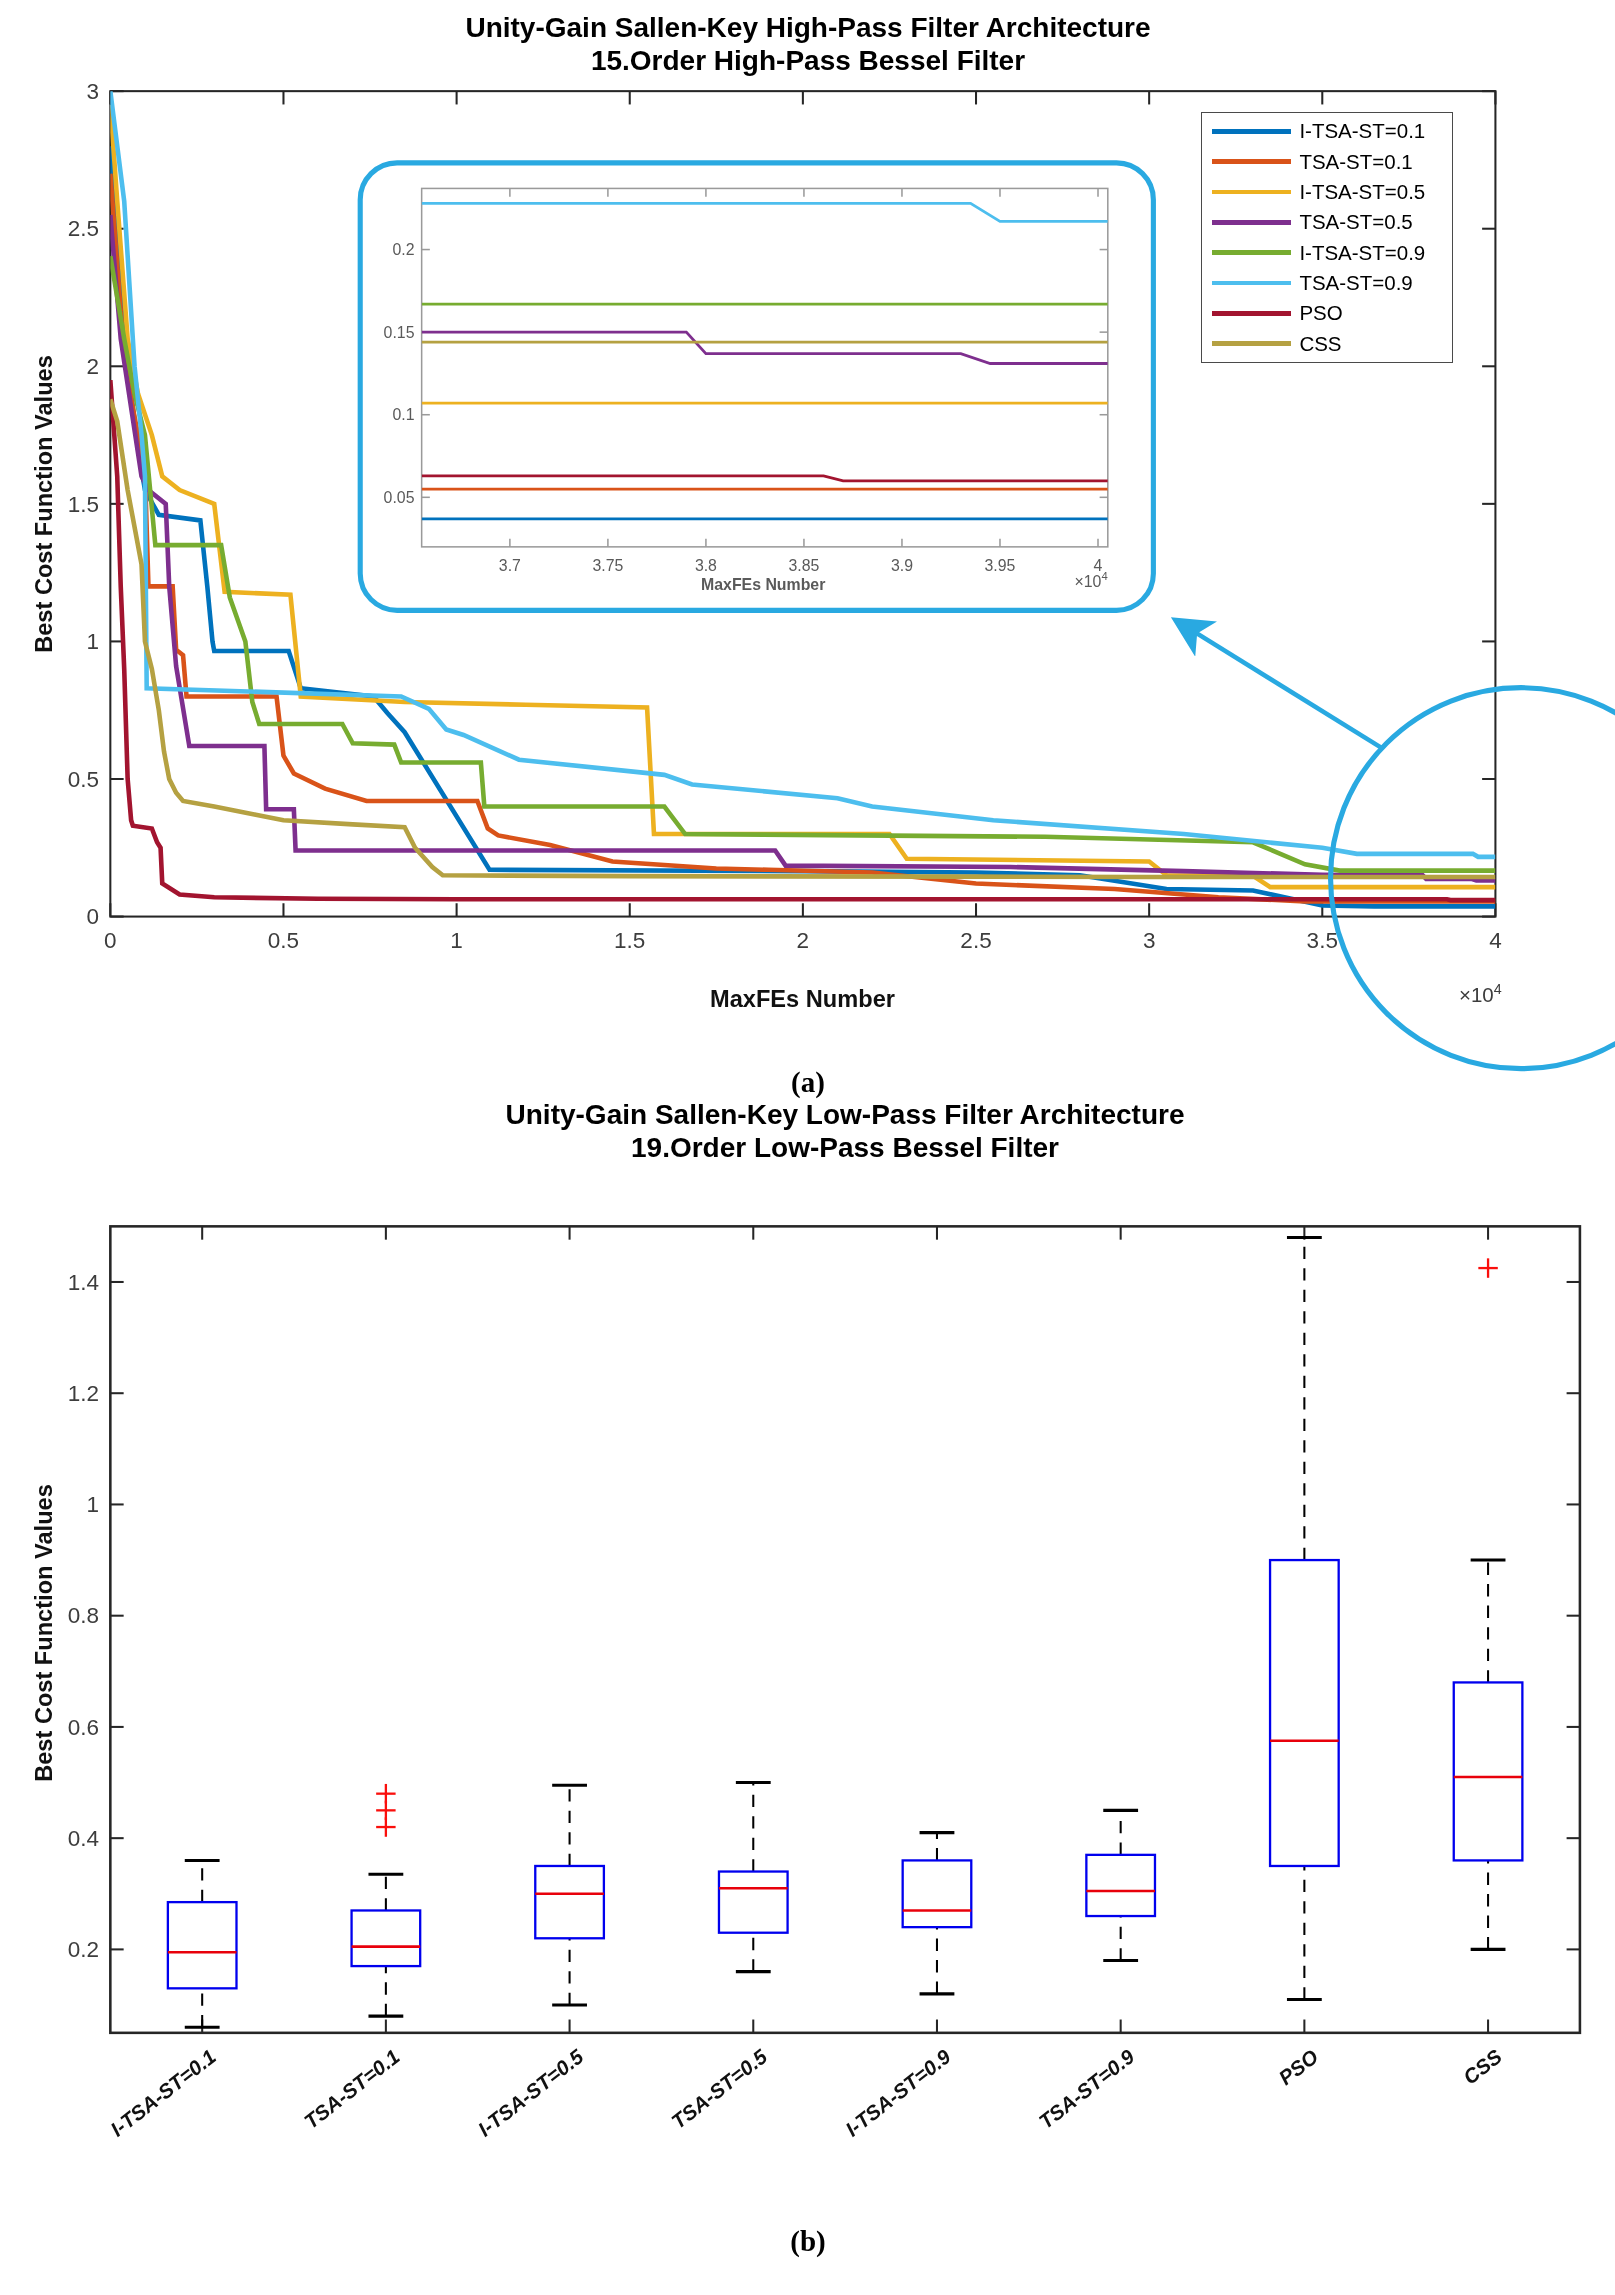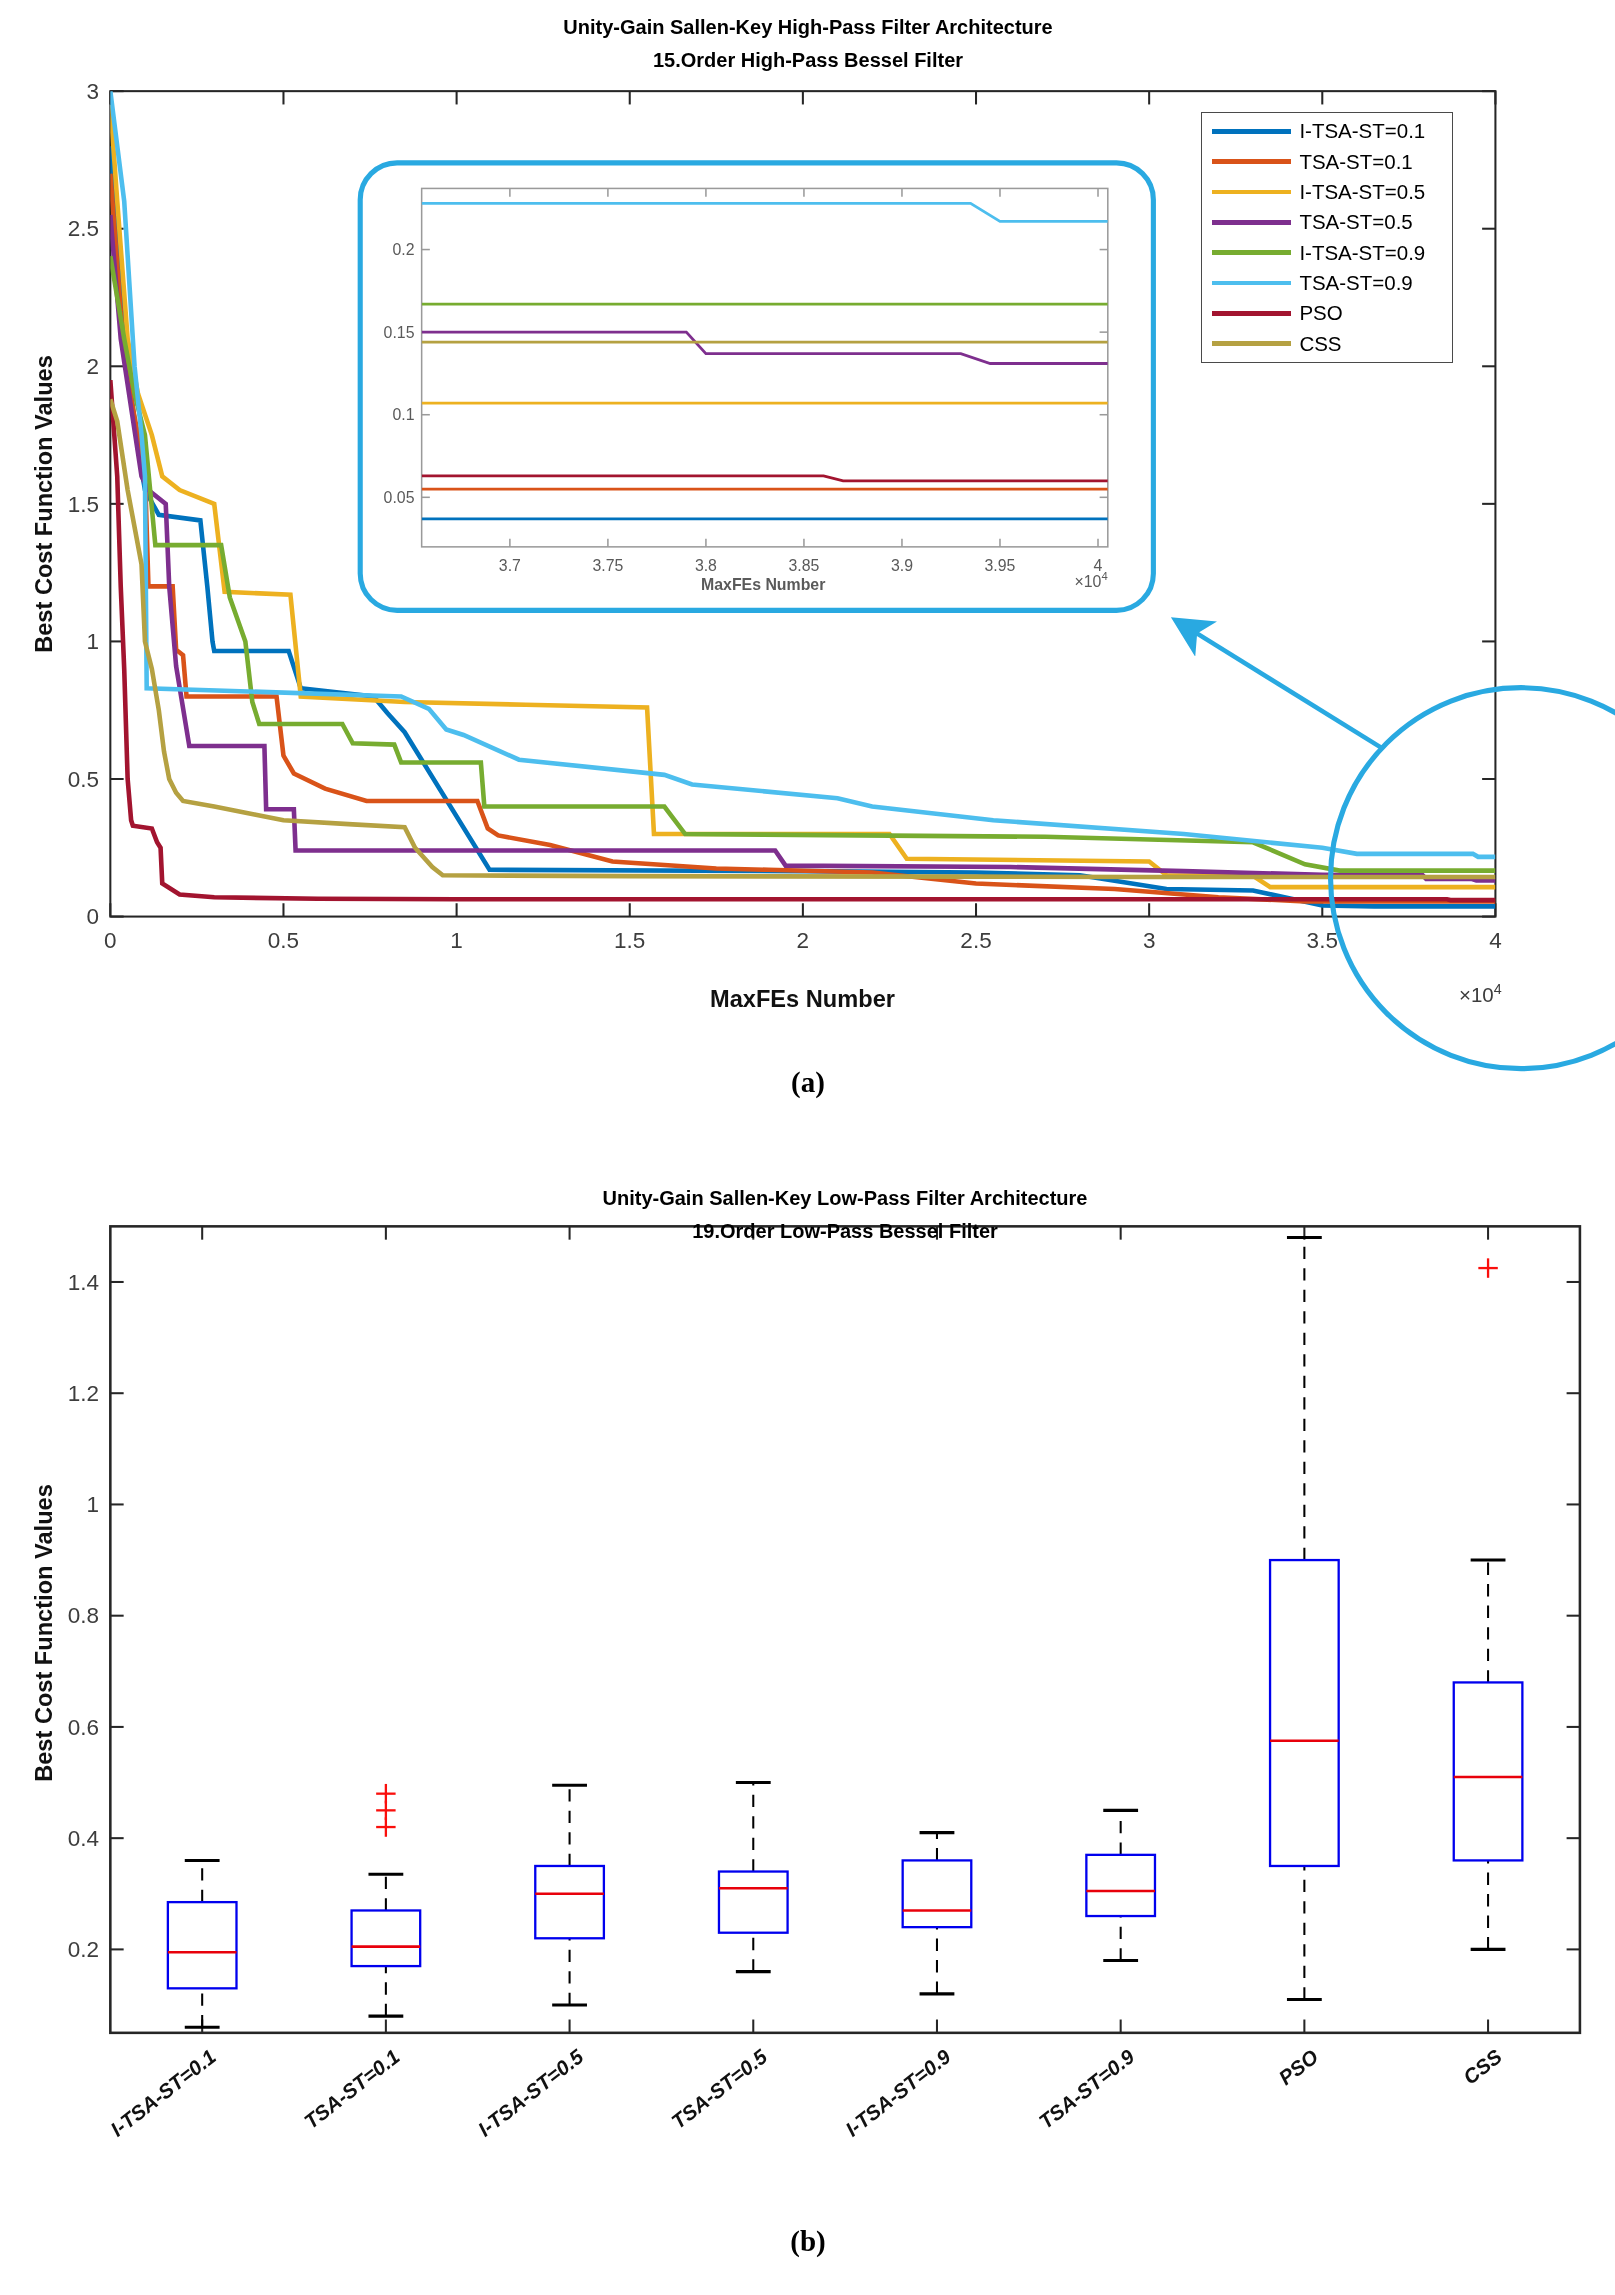--- a/index.html
+++ b/index.html
@@ -1,21 +1,21 @@
 <!DOCTYPE html>
 <html style="font-size:8.2px"><head>
 <meta charset="utf-8">
 <style>
   html,body{margin:0;padding:0;background:#fff;}
   #page{position:relative;width:1616px;height:2295px;background:#fff;overflow:hidden;
         font-family:"Liberation Sans", sans-serif;}
   svg{position:absolute;left:0;top:0;}
   .abs{position:absolute;}
   .title{font-family:"Liberation Sans",sans-serif;font-weight:bold;color:#000;
-         font-size:20px;text-align:center;width:100%;line-height:33px;}
+         font-size:28px;text-align:center;width:100%;line-height:33px;}
   .axlabel{font-family:"Liberation Sans",sans-serif;font-weight:bold;color:#111;font-size:23.6px;}
   .ylab{white-space:nowrap;}
   .caption{font-family:"Liberation Serif",serif;font-weight:bold;color:#000;
            font-size:29px;text-align:center;width:100%;}
   .mult{font-family:"Liberation Sans",sans-serif;color:#3d3d3d;font-size:20.5px;}
   .mult sup{font-size:14.3px;}
   #legendA{border:1px solid #4a4a4a;background:#fff;display:flex;flex-direction:column;
            justify-content:space-around;padding:3.1px 0 3.1px 10.2px;box-sizing:border-box;}
   .lgrow{display:flex;align-items:center;gap:8.2px;height:30px;}
   .lgline{width:79px;height:4.6px;flex:0 0 79px;}
@@ -321,20 +321,20 @@
       <div class="lgrow">
         <div class="lgline" style="background: rgb(162, 20, 47);"></div>
         <span class="lglabel">PSO</span>
       </div>
       <div class="lgrow">
         <div class="lgline" style="background: rgb(181, 161, 66);"></div>
         <span class="lglabel">CSS</span>
       </div>
     </div>
 
-  <div class="abs title" style="left:77px;top:1182px;width:1536px;">
+  <div class="abs title" style="left:77px;top:1098px;width:1536px;">
     <div>Unity-Gain Sallen-Key Low-Pass Filter Architecture</div>
     <div>19.Order Low-Pass Bessel Filter</div>
   </div>
   <div class="abs axlabel ylab" style="left:44px;top:1633px;transform:translate(-50%,-50%) rotate(-90deg);">Best Cost Function Values</div>
   <div class="abs caption" style="left:0;top:2225px;">(b)</div>
 </div>
 
 
 </body></html>

